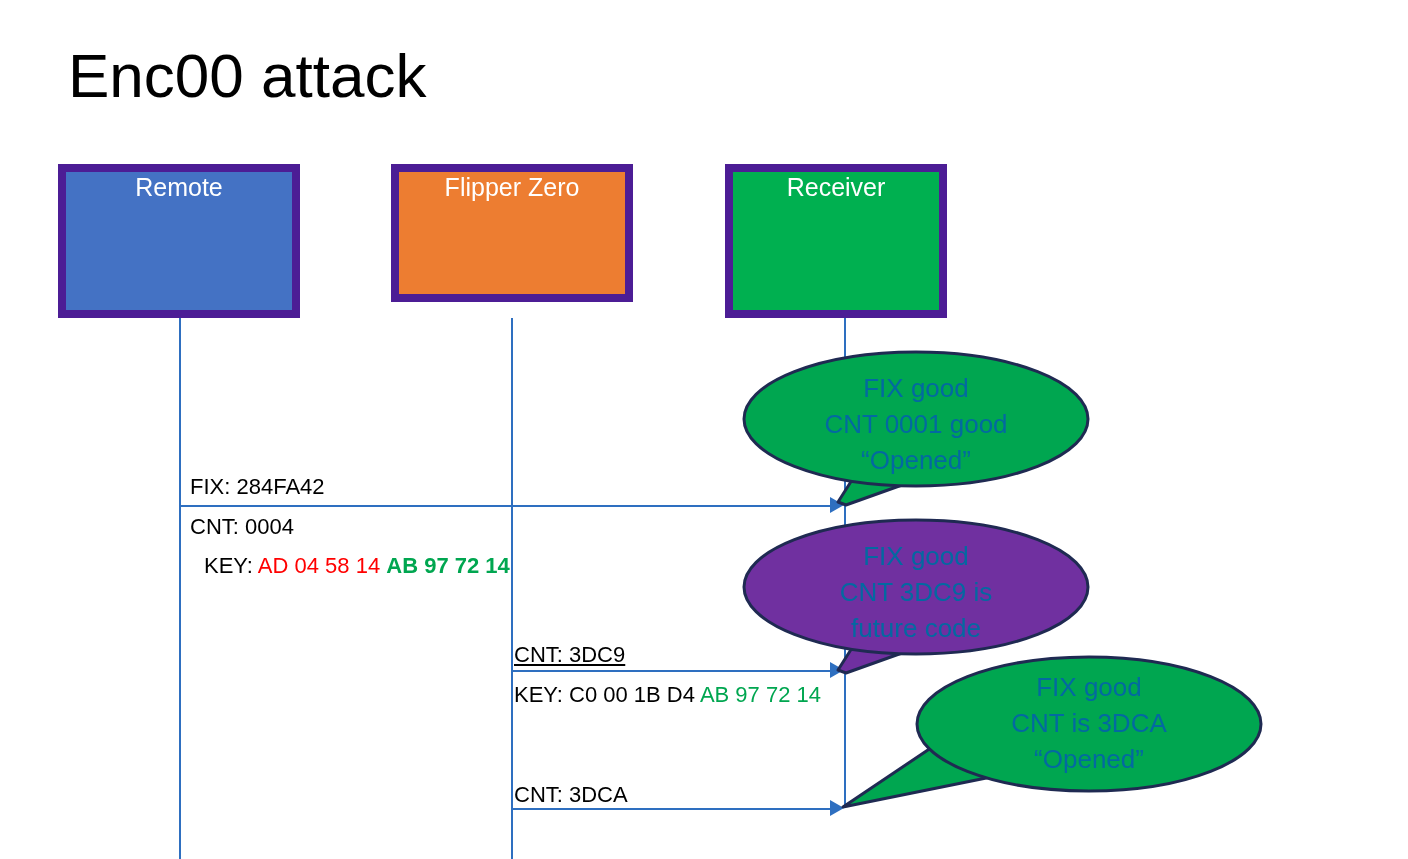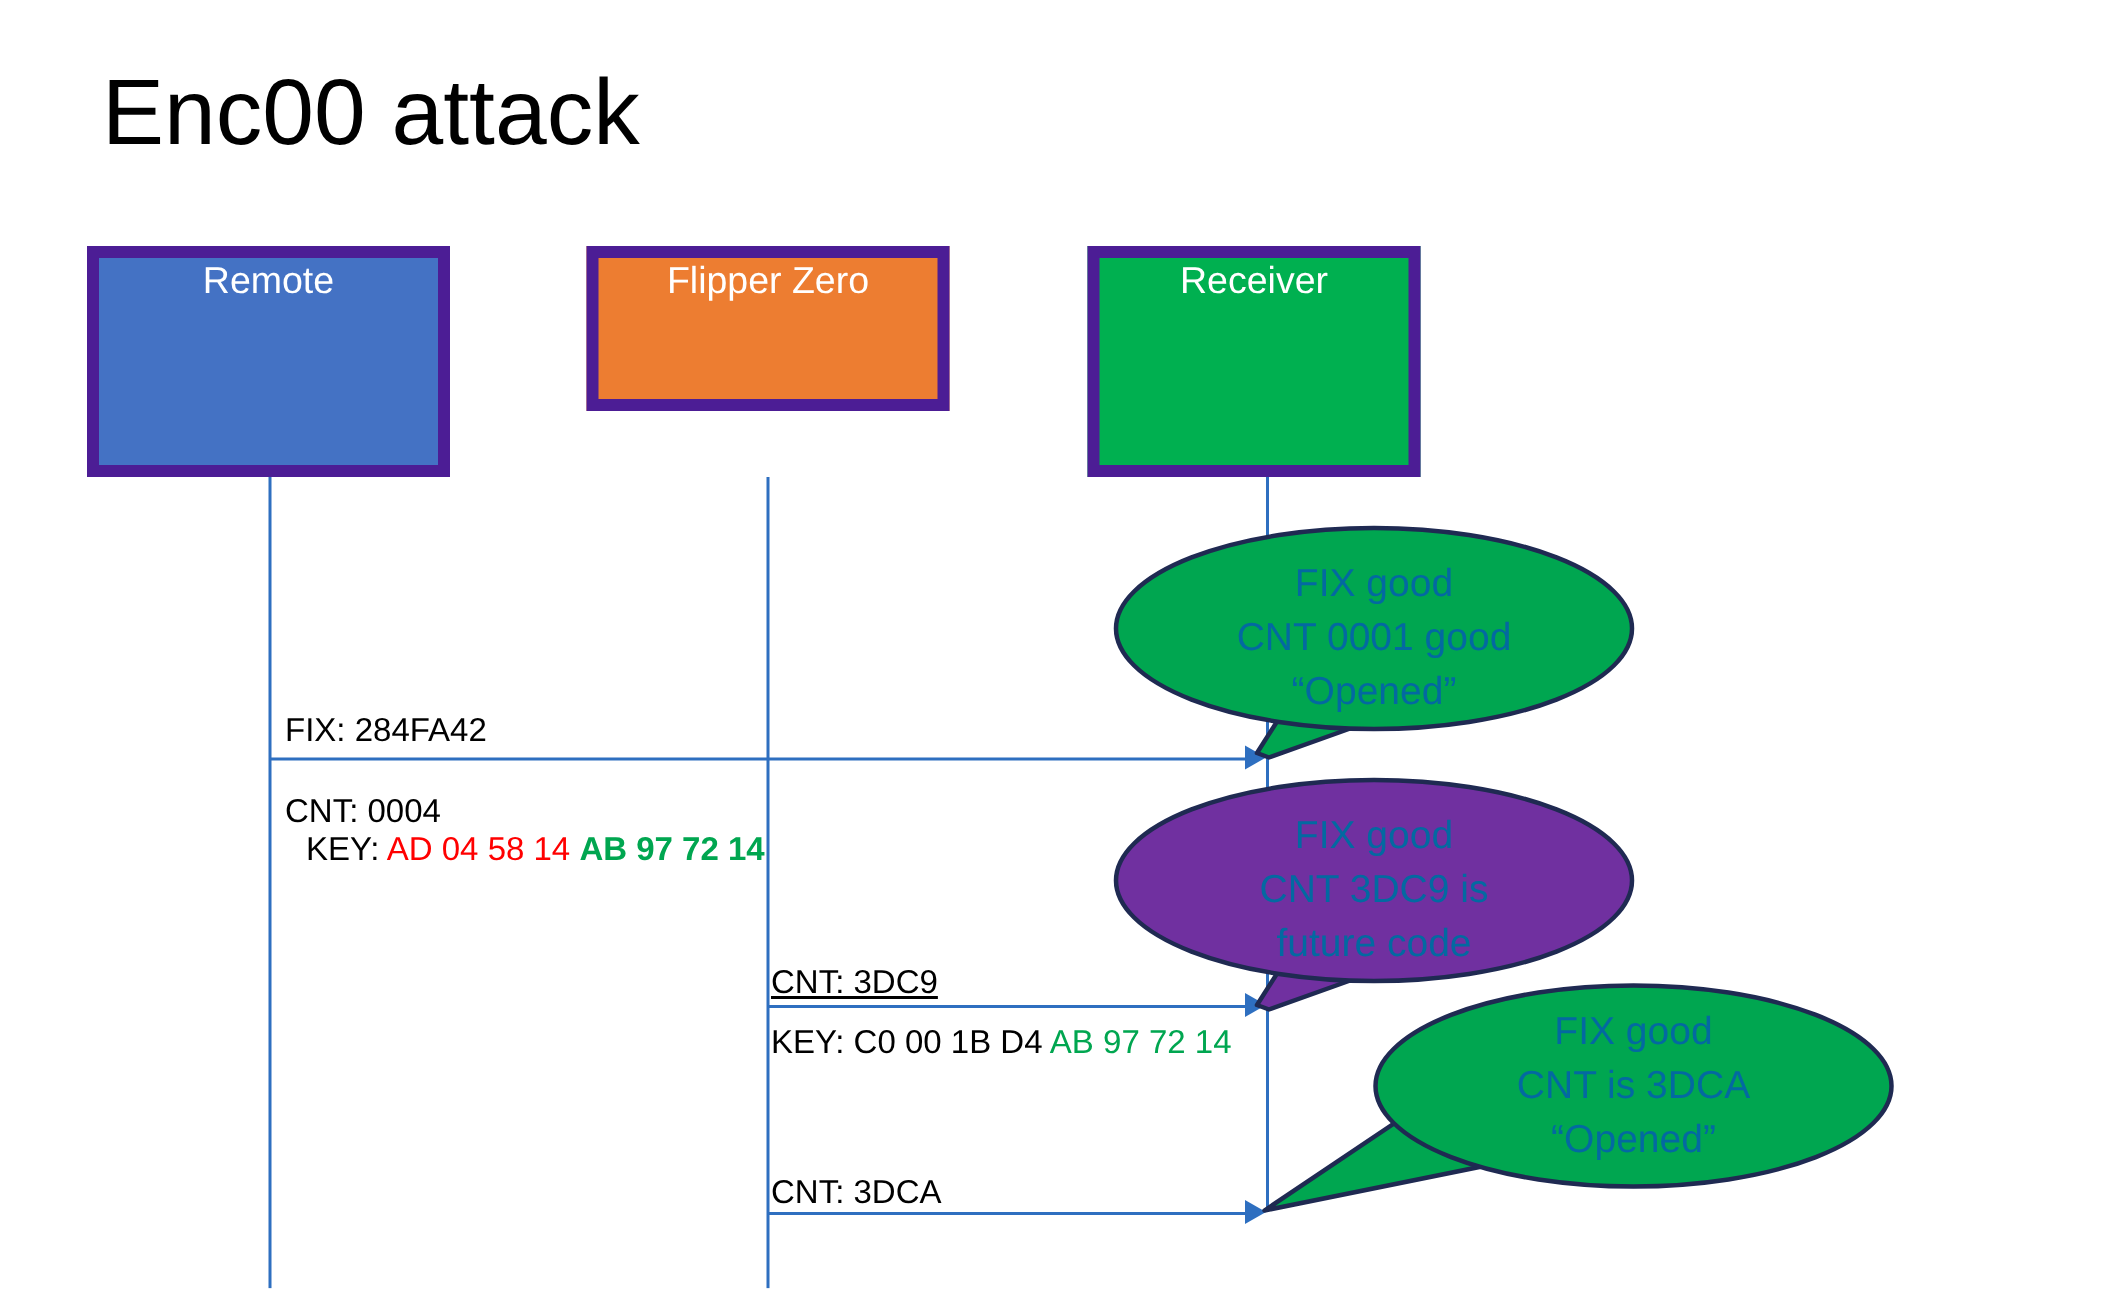--- a/index.html
+++ b/index.html
@@ -37,21 +37,21 @@
     border: 8px solid #4c1d95;
     display: flex;
     align-items: flex-start;
     justify-content: center;
     color: #ffffff;
     font-size: 25px;
     line-height: 30px;
     white-space: nowrap;
   }
   #box-remote   { left: 58px;  top: 164px; width: 242px; height: 154px; background: #4472C4; }
-  #box-flipper  { left: 391px; top: 164px; width: 242px; height: 110px; background: #ED7D31; }
+  #box-flipper  { left: 391px; top: 164px; width: 242px; height: 138px; background: #ED7D31; }
   #box-receiver { left: 725px; top: 164px; width: 222px; height: 154px; background: #00B050; }
 
   
   .lifeline {
     position: absolute;
     width: 2px;
     background: #2E6FC0;
   }
   #life-remote   { left: 179px; top: 318px; height: 541px; }
   #life-flipper  { left: 511px; top: 318px; height: 541px; }
@@ -79,21 +79,21 @@
 
   
   .msg-label {
     position: absolute;
     font-size: 22px;
     line-height: 34px;
     color: #000000;
     white-space: nowrap;
   }
   #lbl-fix  { left: 190px; top: 470px; }
-  #lbl-cnt1 { left: 190px; top: 510px; margin-top: 14px; }
+  #lbl-cnt1 { left: 190px; top: 510px; }
   #lbl-key1 { left: 190px; top: 549px; margin-left: 14px; }
   #lbl-cnt2 { left: 514px; top: 638px; text-decoration: underline; }
   #lbl-key2 { left: 514px; top: 678px; }
   #lbl-cnt3 { left: 514px; top: 778px; }
   #lbl-key3 { left: 514px; top: 818px; }
   .hex-green     { color: #00A650; }
   .hex-green-b   { color: #00A650; font-weight: bold; }
   .hex-red-b     { color: #FF0000; }
 
   

